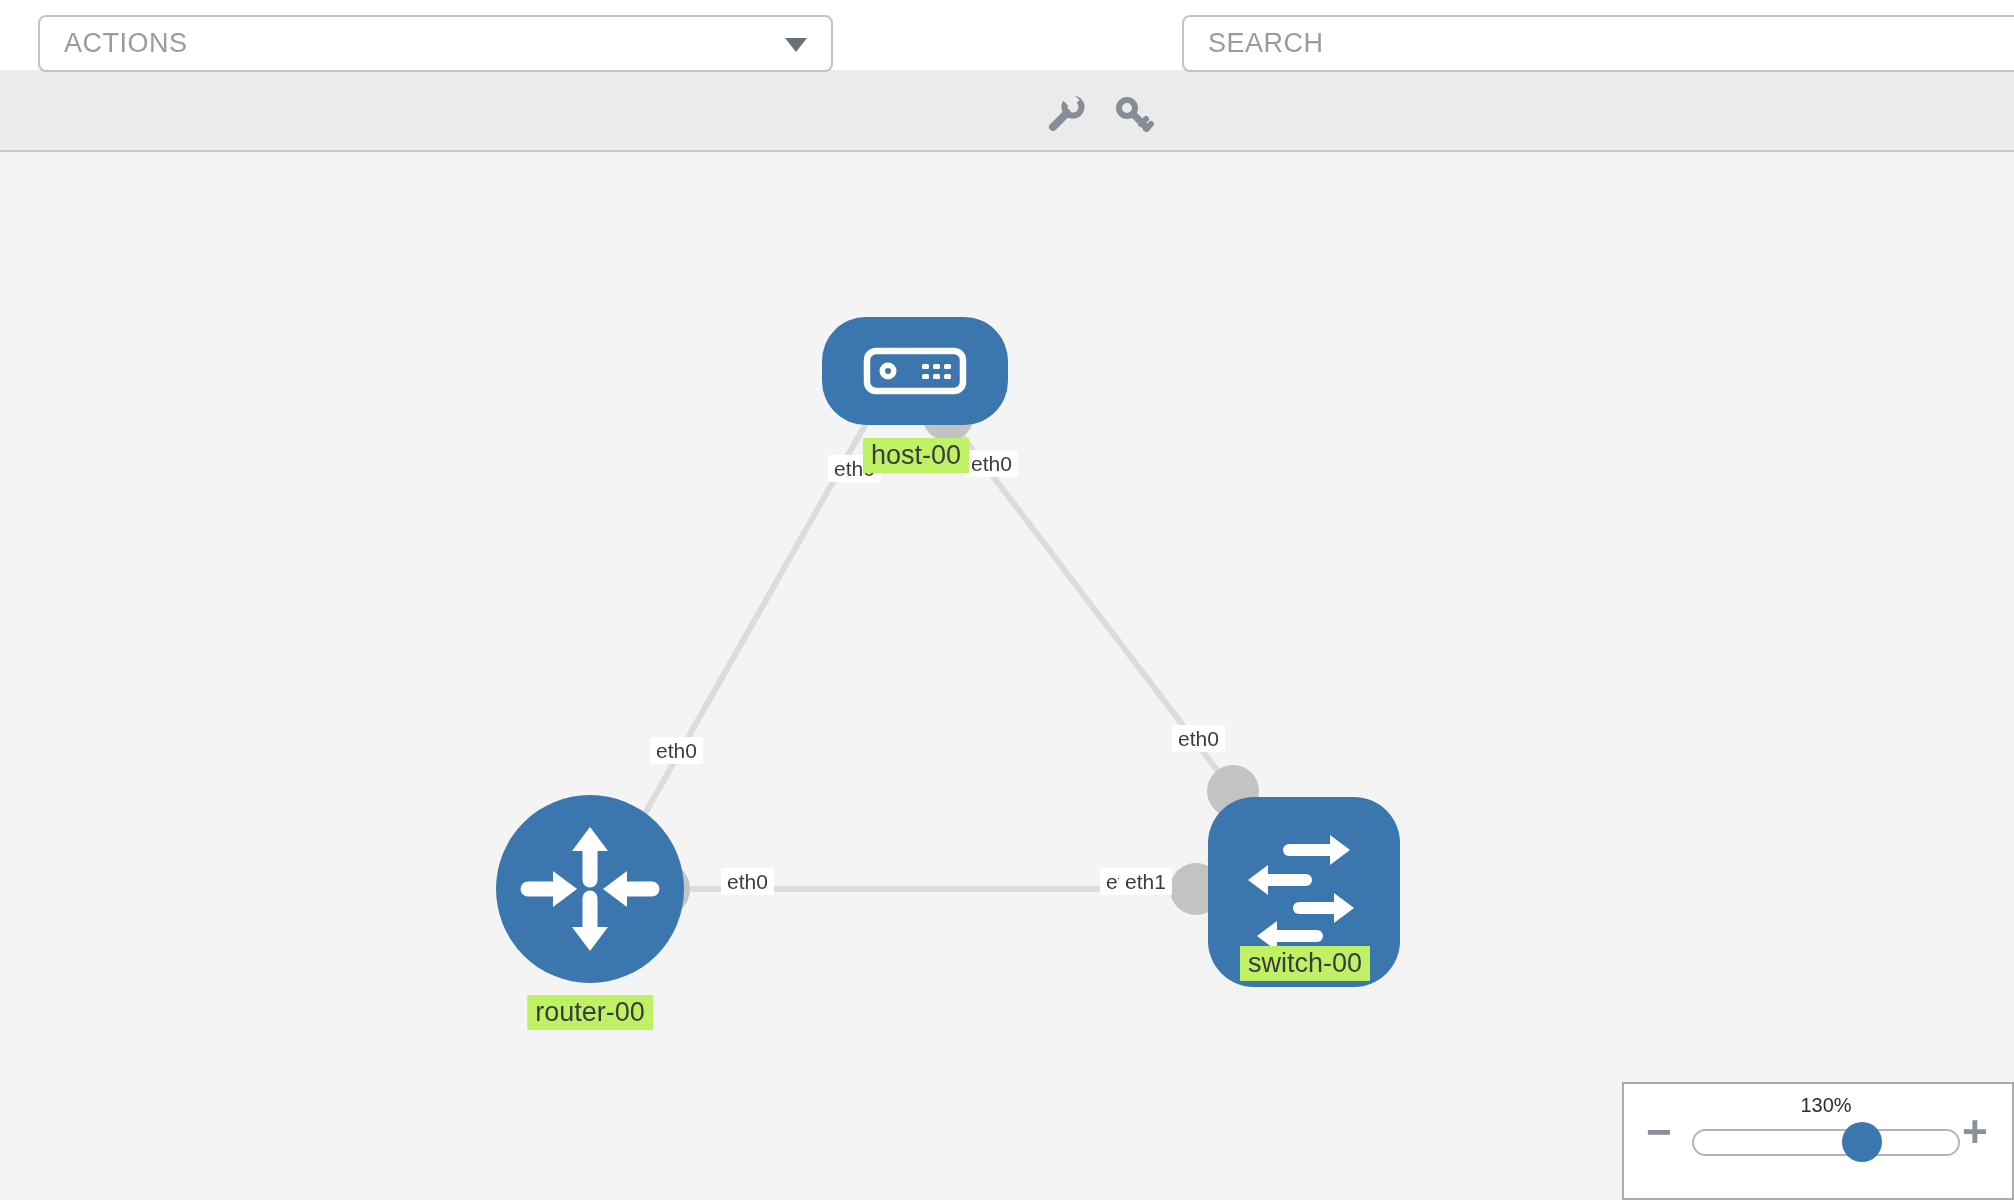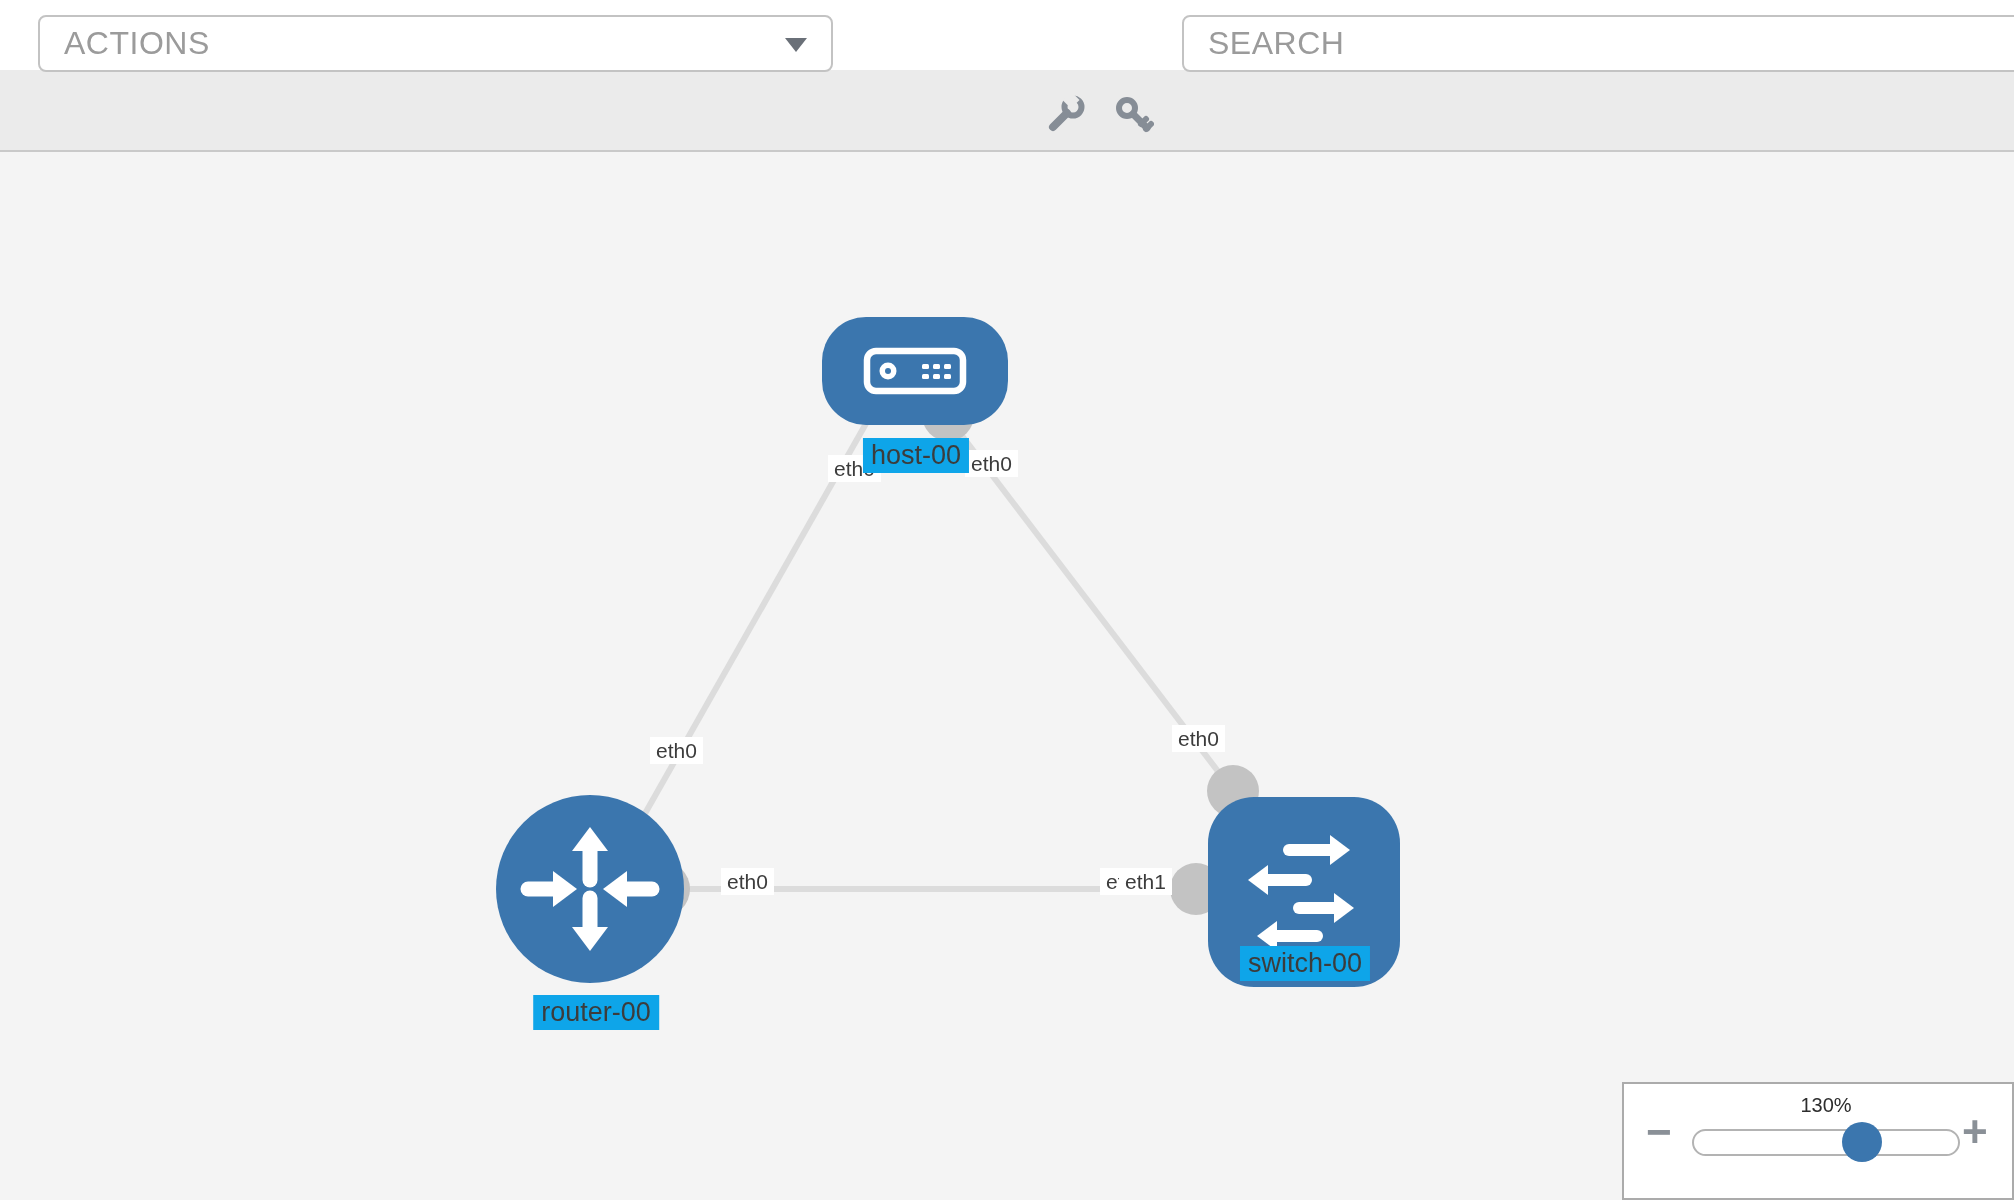--- a/index.html
+++ b/index.html
@@ -9,21 +9,21 @@
     font-family:"Liberation Sans","DejaVu Sans",sans-serif;
   }
   
   #topo-svg{position:absolute;left:0;top:0;z-index:1;}
   #labels-layer{position:absolute;left:0;top:0;width:2014px;height:1200px;z-index:2;pointer-events:none;}
   .iface-label{
     position:absolute;background:#ffffff;color:#3c3c3c;
     font-size:21px;line-height:23px;padding:2px 6px;white-space:nowrap;
   }
   .node-label{
-    position:absolute;background:#0ea5e9;color:#3c3c3c;
+    position:absolute;background:#bef264;color:#3c3c3c;
     font-size:27px;line-height:29px;padding:3px 8px;white-space:nowrap;
     transform:translateX(-50%);
   }
   
   .app-header{
     position:absolute;left:0;top:0;width:2014px;height:70px;background:#ffffff;z-index:5;
   }
   .app-title{
     position:absolute;left:38px;top:16px;
     font-size:29px;font-weight:bold;color:#6e6e6e;letter-spacing:.2px;
@@ -40,21 +40,21 @@
   
   .toolbar{
     position:absolute;left:0;top:70px;width:2014px;height:82px;
     background:#ebebeb;border-bottom:2px solid #c9c9c9;box-sizing:border-box;z-index:5;
   }
   .select-box{
     position:absolute;top:15px;height:57px;background:#ffffff;
     border:2px solid #c3c3c3;border-radius:8px;box-sizing:border-box;
     display:flex;align-items:center;padding:0 24px;cursor:pointer;
   }
-  .select-box .select-label{font-size:32px;color:#9b9b9b;letter-spacing:.5px;text-align:right;}
+  .select-box .select-label{font-size:27px;color:#9b9b9b;letter-spacing:.5px;text-align:right;}
   .caret{
     position:absolute;right:24px;top:50%;margin-top:-6px;width:0;height:0;
     border-left:11px solid transparent;border-right:11px solid transparent;
     border-top:14px solid #6a7078;
   }
   .actions-box{left:38px;width:795px;}
   .search-box{left:1182px;width:945px;}
   .tool-icon-btn{
     position:absolute;top:94px;width:44px;height:44px;background:none;border:none;
     padding:0;cursor:pointer;z-index:6;
@@ -139,21 +139,21 @@
   </svg>
 <div id="labels-layer">
     <div class="iface-label" style="left: 828px; top: 455px;">eth0</div>
     <div class="iface-label" style="left: 965px; top: 450px;">eth0</div>
     <div class="iface-label" style="left: 650px; top: 737px;">eth0</div>
     <div class="iface-label" style="left: 1172px; top: 725px;">eth0</div>
     <div class="iface-label" style="left: 721px; top: 868px;">eth0</div>
     <div class="iface-label" style="left: 1100px; top: 868px; width: 14px; padding-right: 0px; overflow: hidden;">eth1</div>
     <div class="iface-label" style="left: 1119px; top: 868px;">eth1</div>
     <div class="node-label" style="left: 916px; top: 438px;">host-00</div>
-    <div class="node-label" style="left: 590px; top: 995px; margin-left: 6px;">router-00</div>
+    <div class="node-label" style="left: 590px; top: 995px;">router-00</div>
     <div class="node-label" style="left: 1305px; top: 946px; text-align: center;">switch-00</div>
   </div>
 
 <div class="app-header">
   <div class="app-title">INVENTORIES | 00-networking-inventory</div>
   <div class="close-btn">
     <span class="bar b1"></span>
     <span class="bar b2"></span>
   </div>
 </div>

